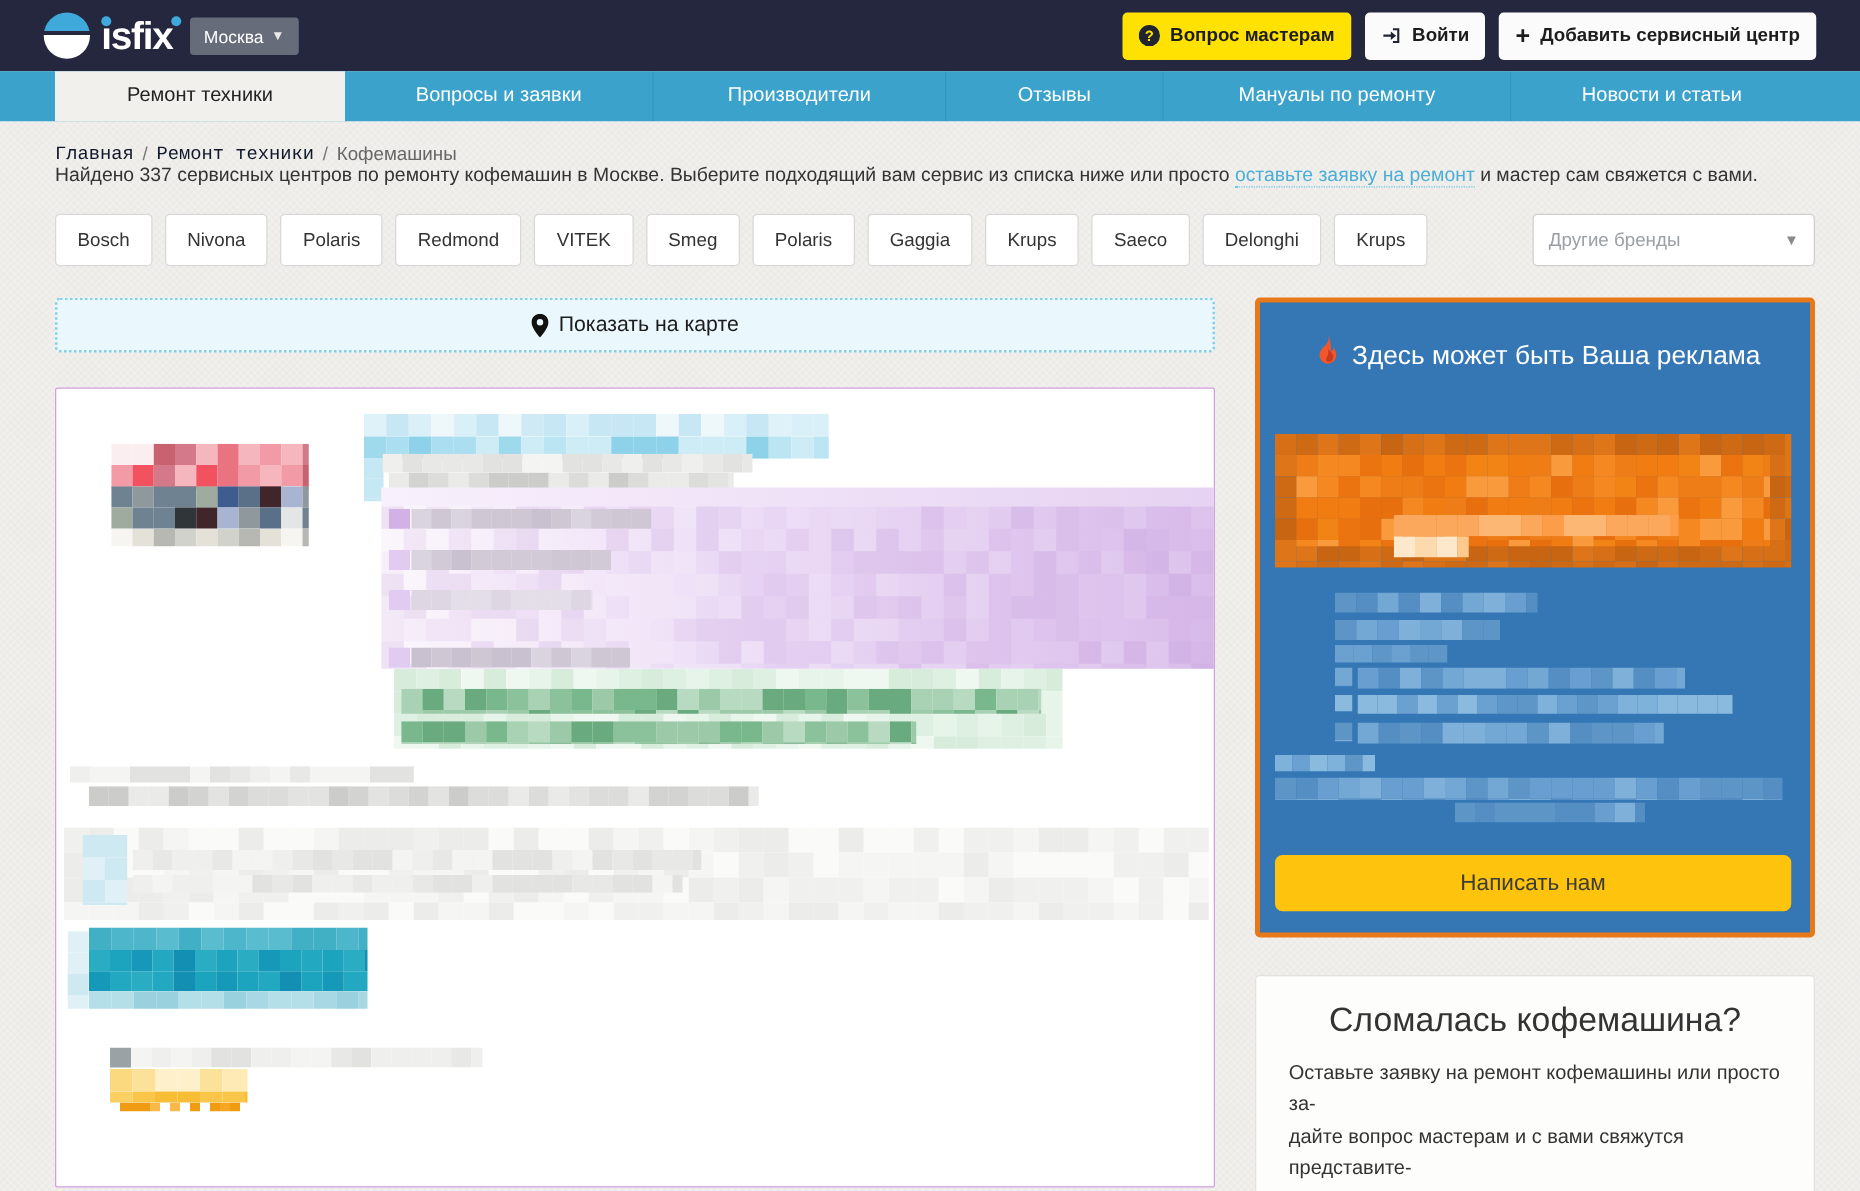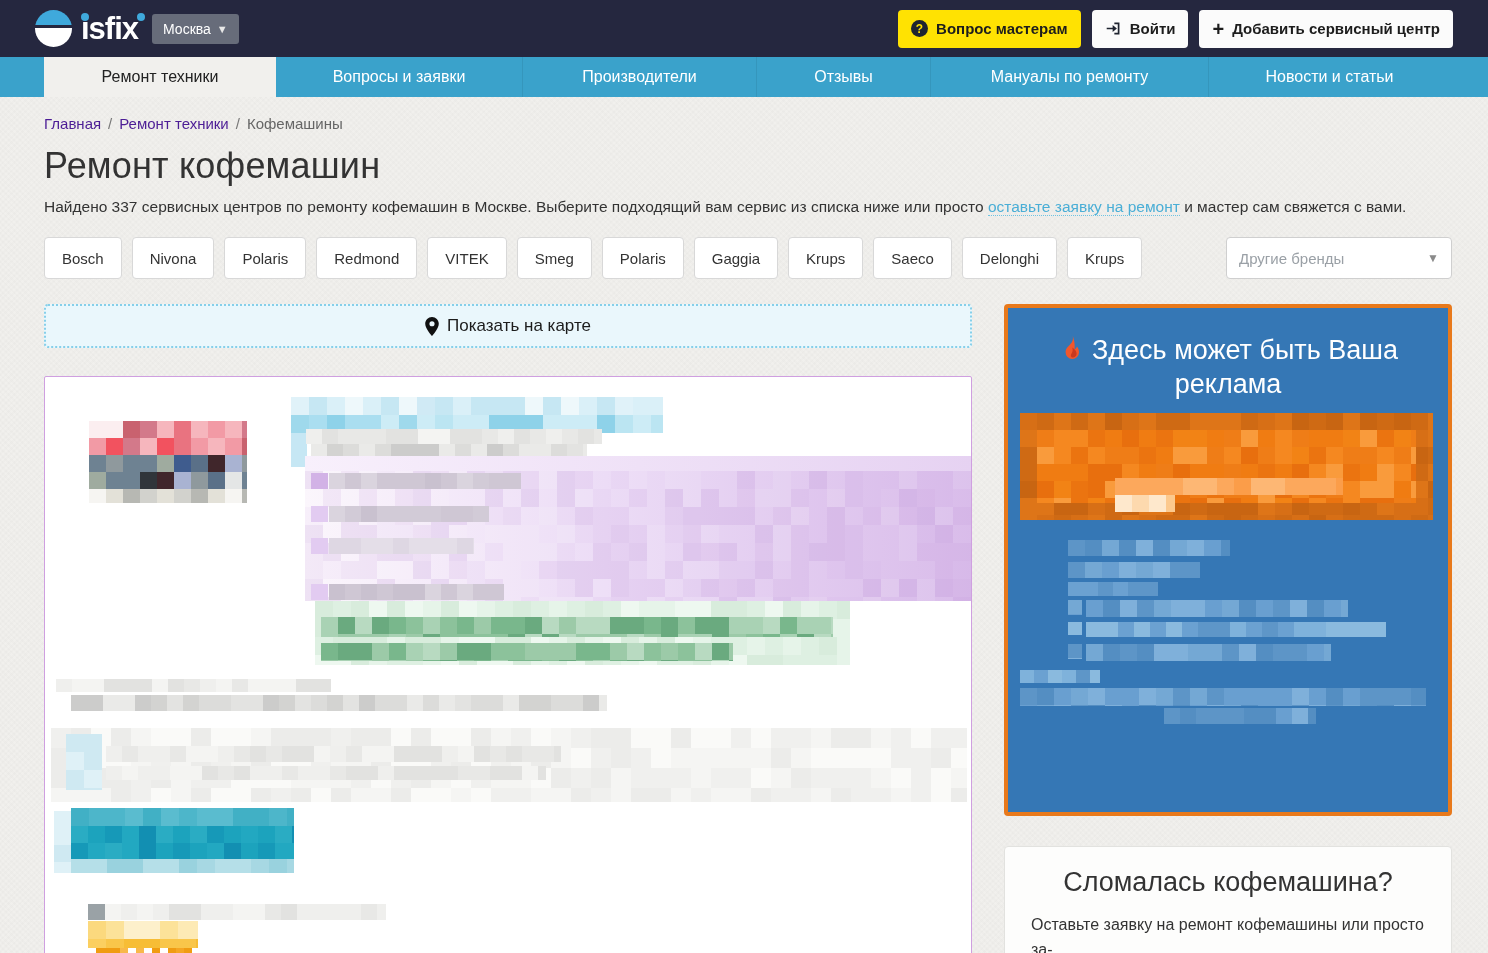--- a/index.html
+++ b/index.html
@@ -34,21 +34,21 @@
   
   .nav { height:40px; background:#3aa2cb; display:flex; padding-left:44px; }
   .tab { display:flex; align-items:center; justify-content:center; font-size:16px; color:#fff;
     cursor:pointer; border-left:1px solid rgba(0,0,0,.07); }
   .tab:first-child { border-left:none; }
   .tab.active { background:#f1f0ed; color:#222; border-left:none; }
   .tab.active + .tab { border-left:none; }
   
   .container { padding:18px 36px 0 44px; }
   .crumbs { font-size:15px; color:#777; display:flex; gap:7px; }
-  .crumbs a { color:#4c1d95; text-decoration:none; cursor:pointer; }
+  .crumbs a { color:#0f172a; text-decoration:none; cursor:pointer;font-family:Liberation Mono, monospace; }
   .crumbs .cur { color:#666; }
   h1 { font-size:36px; font-weight:300; color:#333; margin:13px 0 11px; letter-spacing:.2px; }
   .intro { font-size:15.5px; color:#333; margin-bottom:21px; }
   .intro a { color:#4aaed6; text-decoration:none; border-bottom:1px dotted #6fc4e3; cursor:pointer; }
   
   .brands { display:flex; gap:10px; align-items:center; }
   .brand { height:42px; padding:0 17px; background:#fff; border:1px solid #d8d8d8; border-radius:4px;
     font-size:15px; color:#333; cursor:pointer; font-family:inherit; }
   .brand-select { margin-left:auto; width:226px; height:42px; background:#fff; border:1px solid #cfcfcf;
     border-radius:4px; display:flex; align-items:center; justify-content:space-between; padding:0 12px;
@@ -65,21 +65,21 @@
   .card { position:relative; margin-top:28px; width:928px; height:640px; background:#fff;
     border:1px solid #cf9fe0; border-radius:2px; overflow:hidden; }
   .mz { position:absolute; overflow:hidden; }
   .mz i { position:absolute; display:block; }
   .grad { position:absolute; }
   .g-top  { background:linear-gradient(to right,#f8f0fc,#e6d2f2); }
   .g-main { background:linear-gradient(to right,#fbf6fc 0%,#ecdcf6 45%,#d9bcea 100%); }
   
   .ad { position:relative; width:448px; height:512px; background:#3577b5; border:4px solid #e8791b;
     border-radius:4px; overflow:hidden; }
-  .ad-title { margin:26px 30px 0; text-align:center; color:#fff; font-size:27px; line-height:1.25;
+  .ad-title { margin:26px 30px 0; text-align:center; color:#fff; font-size:21px; line-height:1.25;
     font-weight:400; }
   .ad-title svg { vertical-align:-3px; margin-right:8px; }
   .ad-btn { position:absolute; left:12px; top:442px; width:413px; height:45px; background:#fdc30d;
     border:none; border-radius:6px; font-size:18px; color:#3d3d35; cursor:pointer; font-family:inherit; }
   
   .info { margin-top:30px; width:448px; min-height:160px; background:#fdfdfc; border:1px solid #e2e2df;
     border-radius:4px; padding:20px 26px 24px; }
   .info h3 { text-align:center; font-size:27px; font-weight:300; color:#333; margin-bottom:14px; }
   .info p { font-size:16px; line-height:1.58; color:#333; white-space:pre-line; }
 </style>
@@ -128,21 +128,20 @@
 <div class="container">
 
   <div class="crumbs">
     <a>Главная</a>
     <span>/</span>
     <a>Ремонт техники</a>
     <span>/</span>
     <span class="cur">Кофемашины</span>
   </div>
 
-  <h1>Ремонт кофемашин</h1>
 
   <p class="intro"><span>Найдено 337 сервисных центров по ремонту кофемашин в Москве. Выберите подходящий вам сервис из списка ниже или просто </span><a>оставьте заявку на ремонт</a><span> и мастер сам свяжется с вами.</span></p>
 
   <div class="brands">
     <button class="brand">Bosch</button>
     <button class="brand">Nivona</button>
     <button class="brand">Polaris</button>
     <button class="brand">Redmond</button>
     <button class="brand">VITEK</button>
     <button class="brand">Smeg</button>
@@ -1870,20 +1869,21 @@
             <i style="left:32px;top:0px;width:16px;height:16px;background:#5d95c7"></i>
             <i style="left:48px;top:0px;width:16px;height:16px;background:#5d95c7"></i>
             <i style="left:64px;top:0px;width:16px;height:16px;background:#5d95c7"></i>
             <i style="left:80px;top:0px;width:16px;height:16px;background:#548ec2"></i>
             <i style="left:96px;top:0px;width:16px;height:16px;background:#548ec2"></i>
             <i style="left:112px;top:0px;width:16px;height:16px;background:#699fd0"></i>
             <i style="left:128px;top:0px;width:16px;height:16px;background:#7fb0da"></i>
             <i style="left:144px;top:0px;width:16px;height:16px;background:#548ec2"></i>
           </div>
 
+        <button class="ad-btn">Написать нам</button>
       </div>
 
       <div class="info">
         <h3>Сломалась кофемашина?</h3>
         <p>Оставьте заявку на ремонт кофемашины или просто за-
 дайте вопрос мастерам и с вами свяжутся представите-</p>
       </div>
     </div>
   </div>
 </div>

